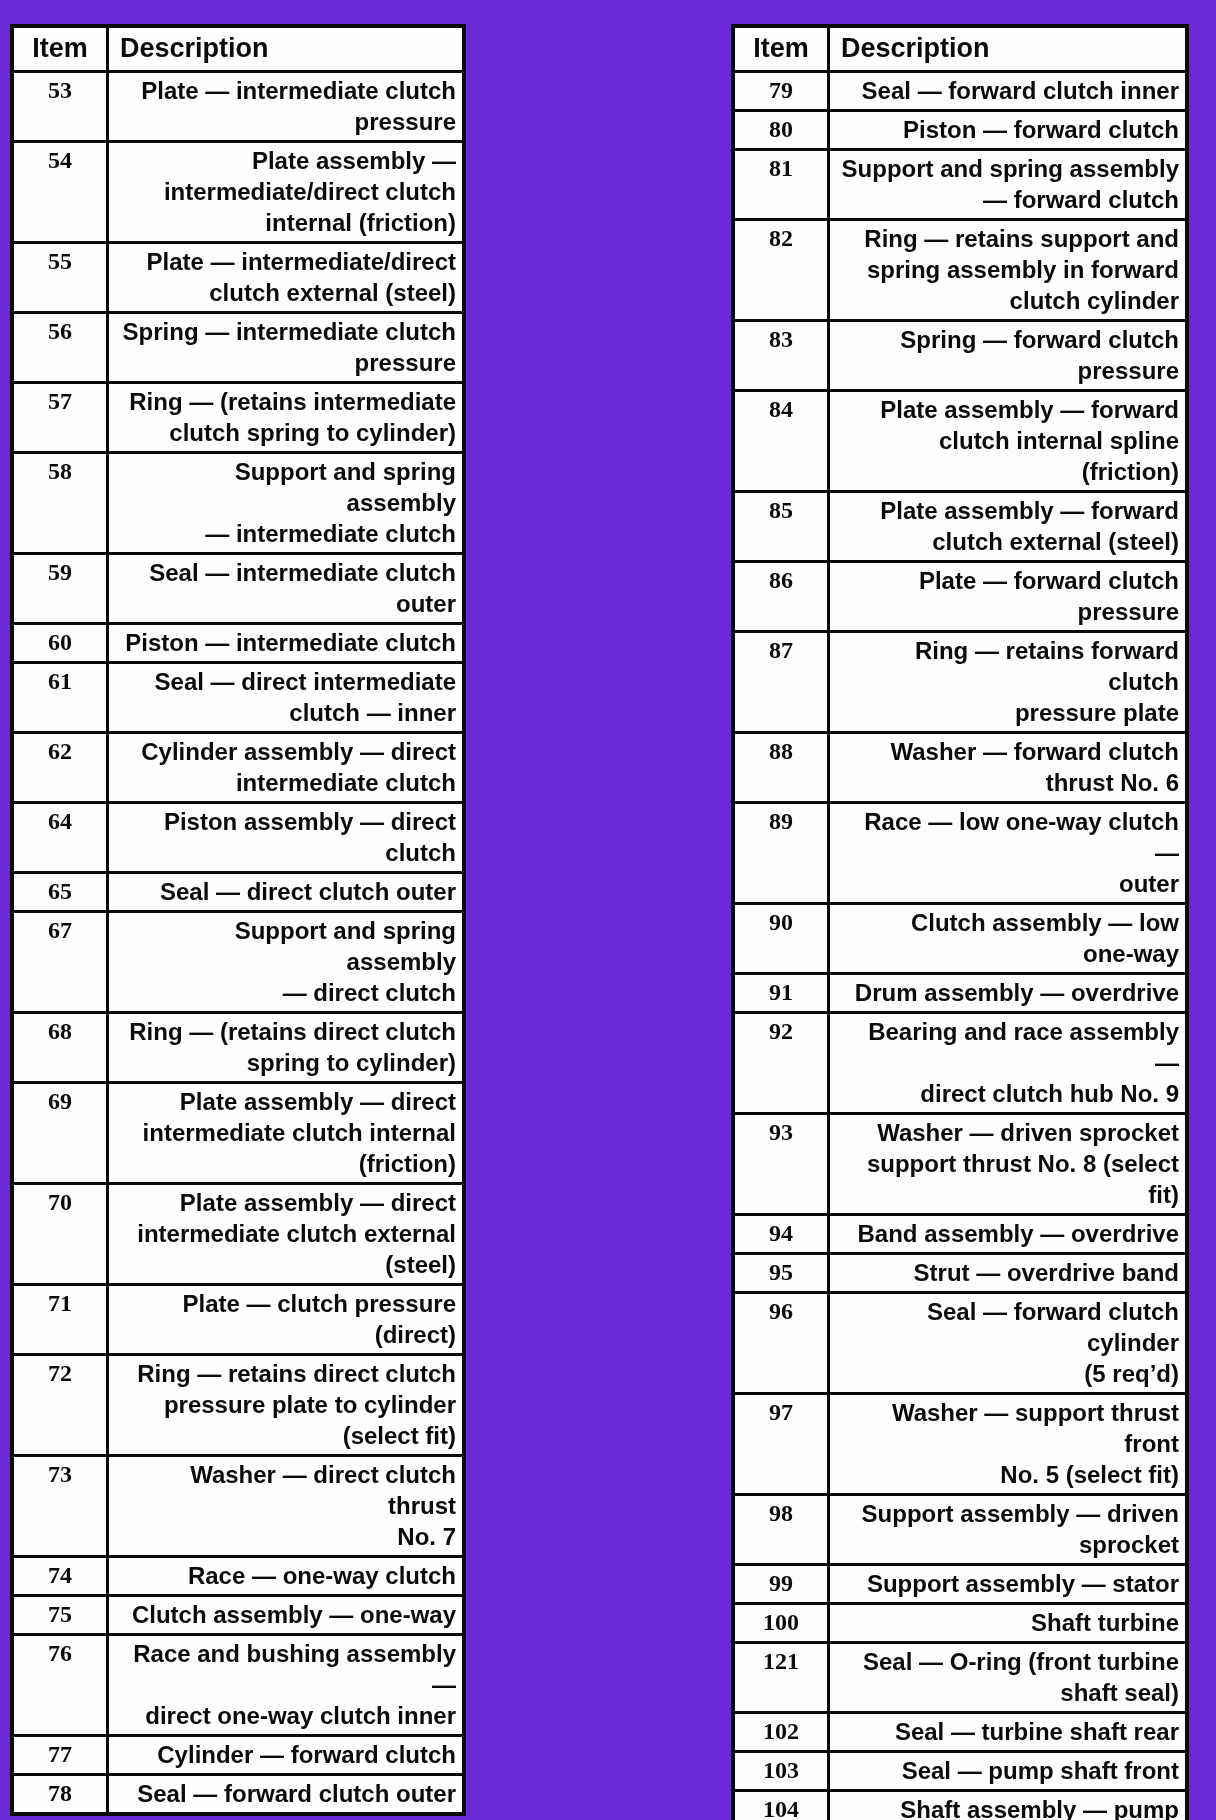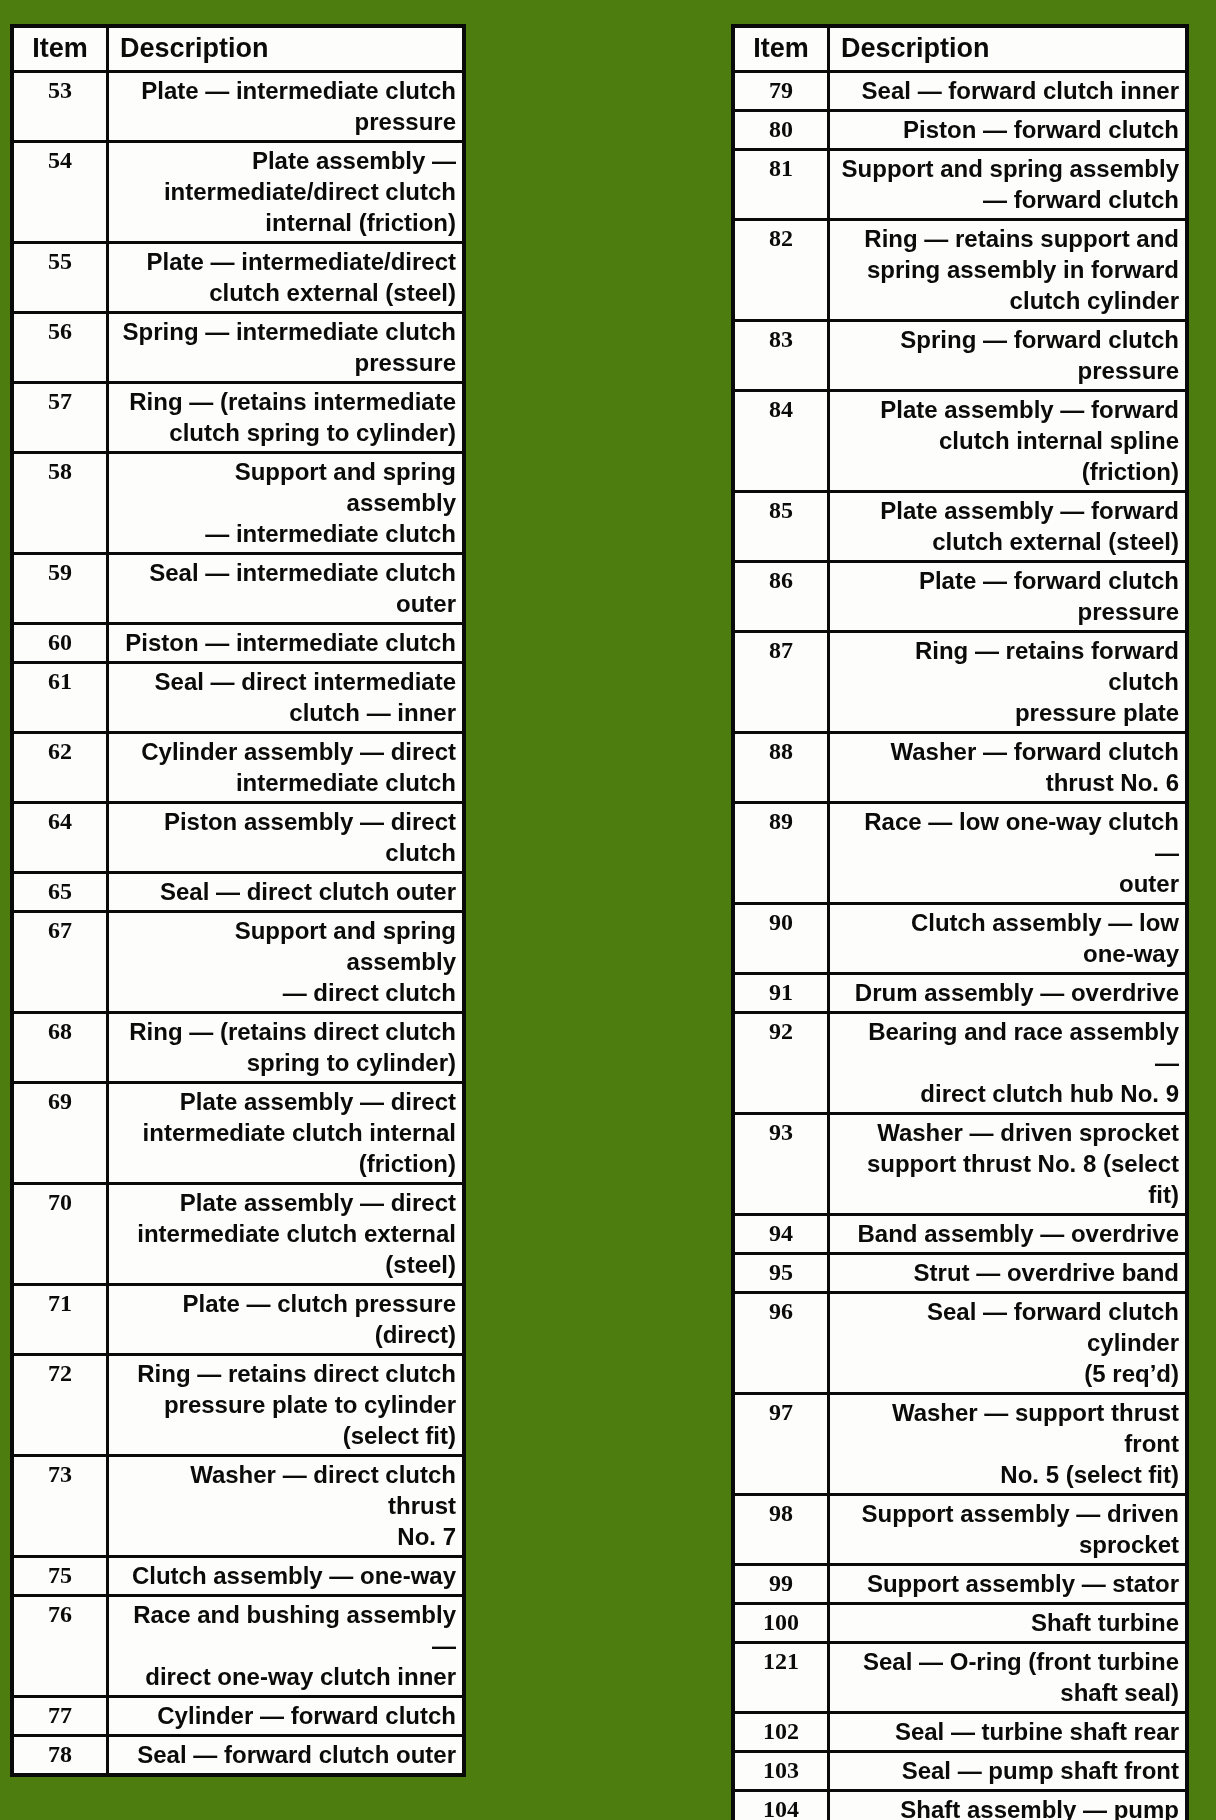--- a/index.html
+++ b/index.html
@@ -3,21 +3,21 @@
 <meta charset="utf-8">
 <style>
   html, body {
     margin: 0;
     padding: 0;
   }
   .page {
     position: relative;
     width: 1216px;
     height: 1820px;
-    background: #4d7c0f;
+    background: #6d28d9;
     overflow: hidden;
   }
   table.parts-table {
     position: absolute;
     border-collapse: collapse;
     table-layout: fixed;
     background: #fdfdfb;
     border: 4px solid #0a0a0a;
   }
   #table-left  { left: 10px;  top: 24px; width: 456px; }
@@ -166,20 +166,24 @@
           <td class="desc-cell">Ring — retains direct clutch
 pressure plate to cylinder
 (select fit)</td>
         </tr>
         <tr>
           <td class="item-cell">73</td>
           <td class="desc-cell">Washer — direct clutch thrust
 No. 7</td>
         </tr>
         <tr>
+          <td class="item-cell">74</td>
+          <td class="desc-cell">Race — one-way clutch</td>
+        </tr>
+        <tr>
           <td class="item-cell">75</td>
           <td class="desc-cell">Clutch assembly — one-way</td>
         </tr>
         <tr>
           <td class="item-cell">76</td>
           <td class="desc-cell">Race and bushing assembly —
 direct one-way clutch inner</td>
         </tr>
         <tr>
           <td class="item-cell">77</td>

